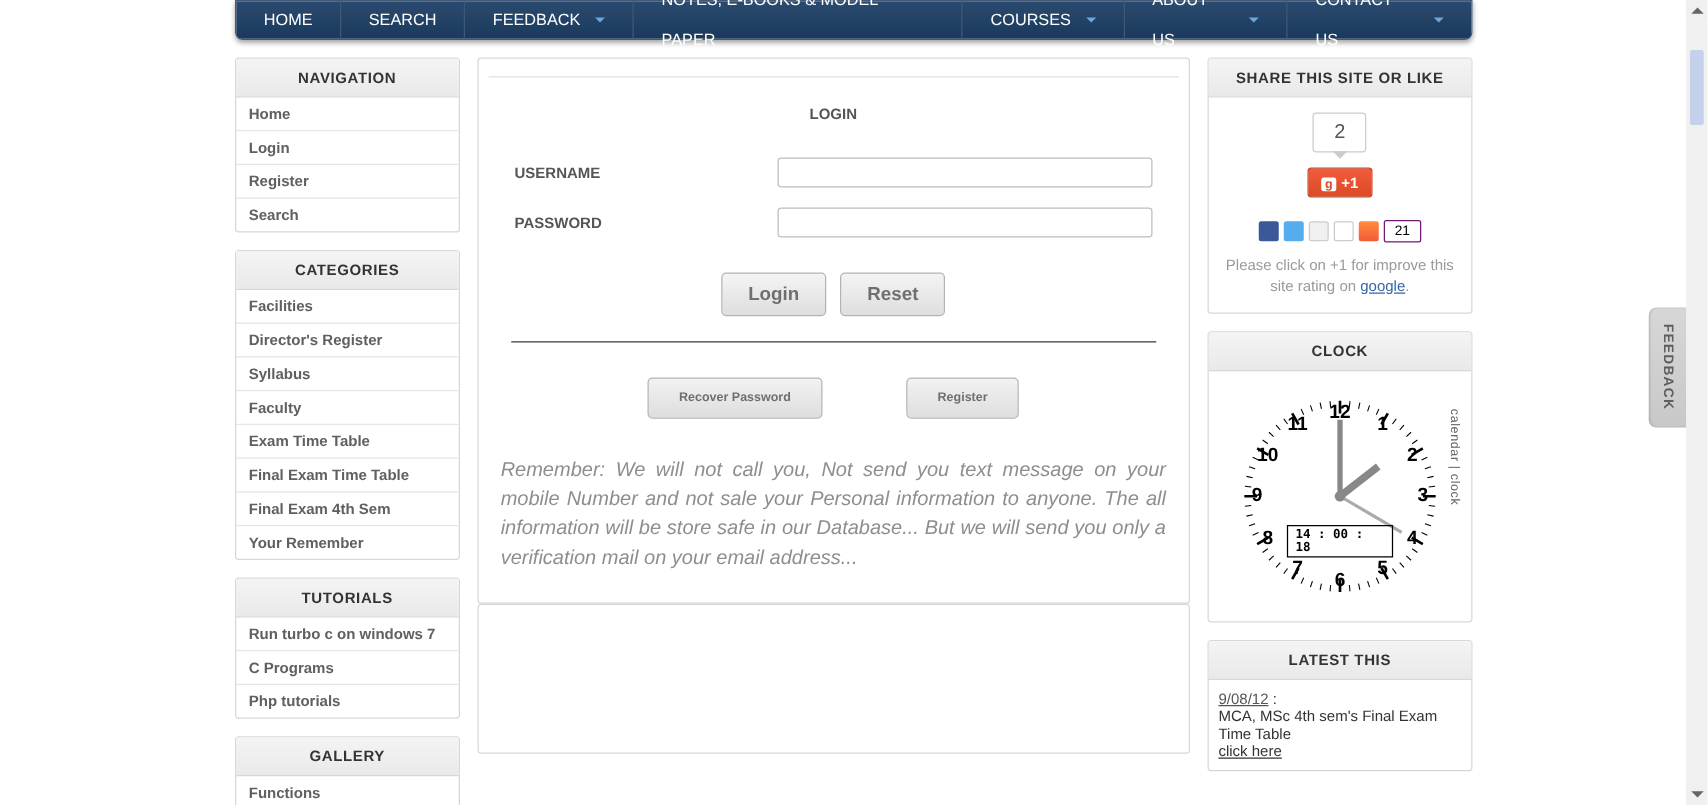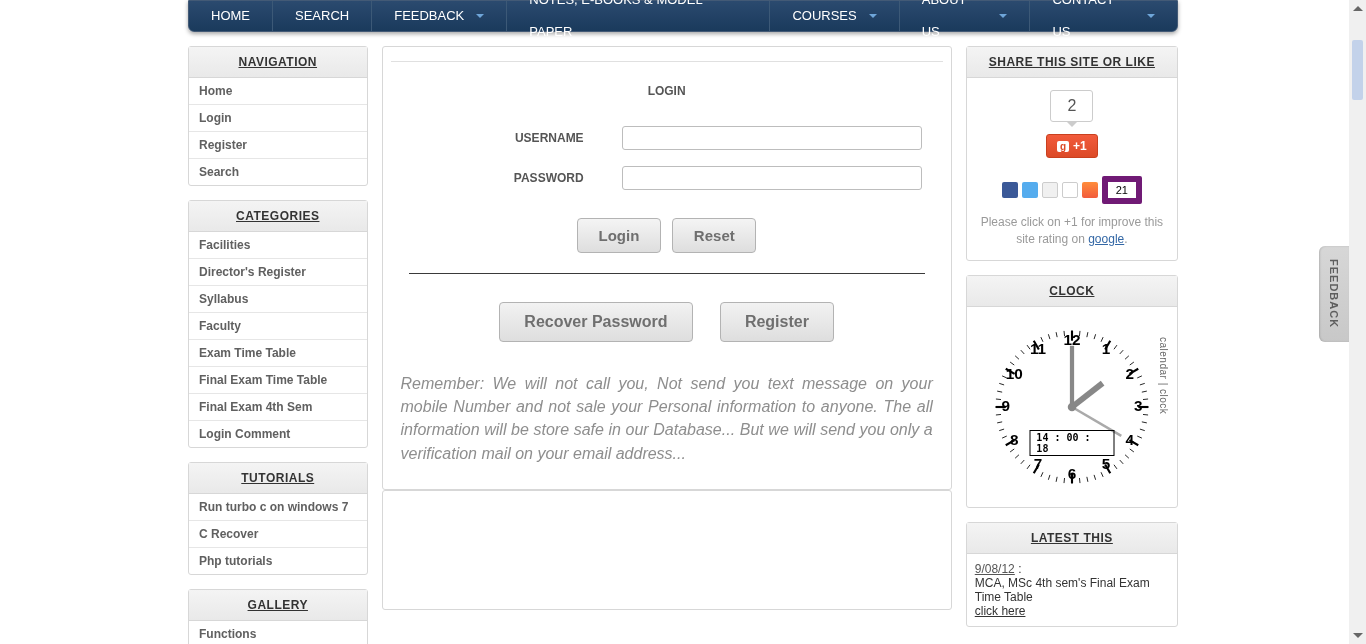--- a/index.html
+++ b/index.html
@@ -14,60 +14,60 @@
 .dd-arrow { width: 0; height: 0; border-left: 4px solid transparent; border-right: 4px solid transparent; border-top: 4px solid #6fa6d9; margin-left: 4px; display: inline-block; }
 
 
 .columns { display: flex; margin-top: 14px; gap: 14px; align-items: flex-start; }
 .col-left { width: 181px; }
 .col-mid { width: 575px; }
 .col-right { width: 214px; }
 
 
 .box { border: 1px solid #d7d7d7; border-radius: 3px; background: #fff; margin-bottom: 14px; }
-.box-title { text-align: center; font-weight: bold; color: #333; font-size: 12px; padding: 8px 4px; background: linear-gradient(#f4f4f4,#e9e9e9); border-bottom: 1px solid #d7d7d7; letter-spacing: 0.5px; text-decoration: underline; }
+.box-title { text-align: center; font-weight: bold; color: #333; font-size: 12px; padding: 8px 4px; background: linear-gradient(#f4f4f4,#e9e9e9); border-bottom: 1px solid #d7d7d7; letter-spacing: 0.5px; }
 
 
 .side-list { list-style: none; }
 .side-list li { border-bottom: 1px solid #e6e6e6; }
 .side-list li:last-child { border-bottom: none; }
 .side-list li a { display: block; padding: 6px 10px; color: #606060; font-size: 12px; font-weight: bold; text-decoration: none; }
 
 
 .mid-box { border: 1px solid #d7d7d7; border-radius: 3px; background: #fff; padding: 8px; }
 .mid-inner { border-top: 1px solid #e0e0e0; margin-top: 6px; padding-top: 10px; }
 .login-title { text-align: center; font-weight: bold; color: #555; font-size: 12px; margin: 12px 0 28px; }
 
 .form-row { display: flex; align-items: center; justify-content: center; margin-bottom: 16px; }
-.form-row label { width: 210px; text-align: right; padding-right: 38px; font-weight: bold; color: #555; font-size: 12px; }
+.form-row label { width: 210px; text-align: left; padding-right: 38px; font-weight: bold; color: #555; font-size: 12px; }
 .form-row input { width: 300px; height: 24px; border: 1px solid #bdbdbd; border-radius: 3px; padding: 2px 6px; background: #fff; }
 
 .btn-row { text-align: center; margin: 28px 0 20px; }
 .btn { display: inline-block; min-width: 84px; padding: 8px 18px; background: linear-gradient(#f4f4f4,#dedede); border: 1px solid #b3b3b3; border-radius: 4px; color: #6f6f6f; font-weight: bold; font-size: 15px; cursor: pointer; margin: 0 4px; }
 
 .hr { border: none; border-top: 1px solid #3a3a3a; margin: 10px 18px 28px; }
 
 .secondary-row { text-align: center; margin-bottom: 30px; }
-.btn2 { display:inline-block; padding: 10px 24px; background: linear-gradient(#f2f2f2,#dedede); border: 1px solid #b3b3b3; border-radius: 4px; color: #6f6f6f; font-weight: bold; font-size: 16px; cursor: pointer; margin: 0 12px; }
+.btn2 { display:inline-block; padding: 10px 24px; background: linear-gradient(#f2f2f2,#dedede); border: 1px solid #b3b3b3; border-radius: 4px; color: #6f6f6f; font-weight: bold; font-size: 10px; cursor: pointer; margin: 0 32px; }
 
 .disclaimer { color: #8e8e8e; font-style: italic; font-size: 16px; padding: 0 10px 16px; text-align: justify; line-height: 1.45; }
 
 
 .share-body { padding: 12px 8px; text-align: center; }
 .count-bubble { display: inline-block; border: 1px solid #ccc; padding: 6px 16px; border-radius: 3px; font-size: 16px; color: #555; font-family: Arial; position: relative; background: #fff; }
 .count-bubble:after { content: ''; position: absolute; bottom: -6px; left: 50%; transform: translateX(-50%); width: 0; height: 0; border-left: 6px solid transparent; border-right: 6px solid transparent; border-top: 6px solid #ccc; }
 .gplus { display: inline-block; background: linear-gradient(#f25b3c,#dc4a27); color: #fff; font-weight: bold; font-size: 12px; padding: 4px 10px; border-radius: 3px; margin-top: 12px; border: 1px solid #c9401f; }
 .share-icons { margin-top: 18px; display: flex; gap: 4px; justify-content: center; align-items: center; }
 .sicon { width: 16px; height: 16px; border-radius: 2px; display: inline-block; }
 .fb { background: #3b5998; }
 .tw { background: #55acee; }
 .mail { background: #f0f0f0; border: 1px solid #ccc; }
 .print { background: #fff; border: 1px solid #ccc; }
 .plusadd { background: linear-gradient(#ff8d3b,#f25b3c); }
-.sharecount { border: 6px solid #701a75; padding: 0 8px; font-size: 11px; border-radius: 2px; line-height: 16px; }
+.sharecount { border: 1px solid #701a75; padding: 0 8px; font-size: 11px; border-radius: 2px; line-height: 16px; }
 .share-note { color: #9a9a9a; font-size: 12px; margin-top: 10px; line-height: 1.4; }
 .share-note a { color: #3367a5; text-decoration: underline; text-align: right; }
 
 
 .clock-body { height: 200px; position: relative; display: flex; align-items: center; justify-content: center; }
 .clockface { width: 170px; height: 170px; position: relative; }
 .clockface svg { width: 100%; height: 100%; }
 .clock-digital { position: absolute; left: 50%; transform: translateX(-50%); top: 108px; border: 1px solid #000; padding: 1px 6px; font-size: 10px; font-family: monospace; font-weight: bold; }
 .clock-sidetext { position: absolute; right: 8px; top: 30px; bottom: 30px; writing-mode: vertical-rl; font-size: 10px; color: #666; letter-spacing: 0.5px; }
 
@@ -164,33 +164,33 @@
             <li>
                 <a href="#">Exam Time Table</a>
               </li>
             <li>
                 <a href="#">Final Exam Time Table</a>
               </li>
             <li>
                 <a href="#">Final Exam 4th Sem</a>
               </li>
             <li>
-                <a href="#">Login Comment</a>
+                <a href="#">Your Remember</a>
               </li>
           </ul>
         </div>
 
         <div class="box">
           <div class="box-title">TUTORIALS</div>
           <ul class="side-list">
             <li>
                 <a href="#">Run turbo c on windows 7</a>
               </li>
             <li>
-                <a href="#">C Recover</a>
+                <a href="#">C Programs</a>
               </li>
             <li>
                 <a href="#">Php tutorials</a>
               </li>
           </ul>
         </div>
 
         <div class="box">
           <div class="box-title">GALLERY</div>
           <ul class="side-list">

